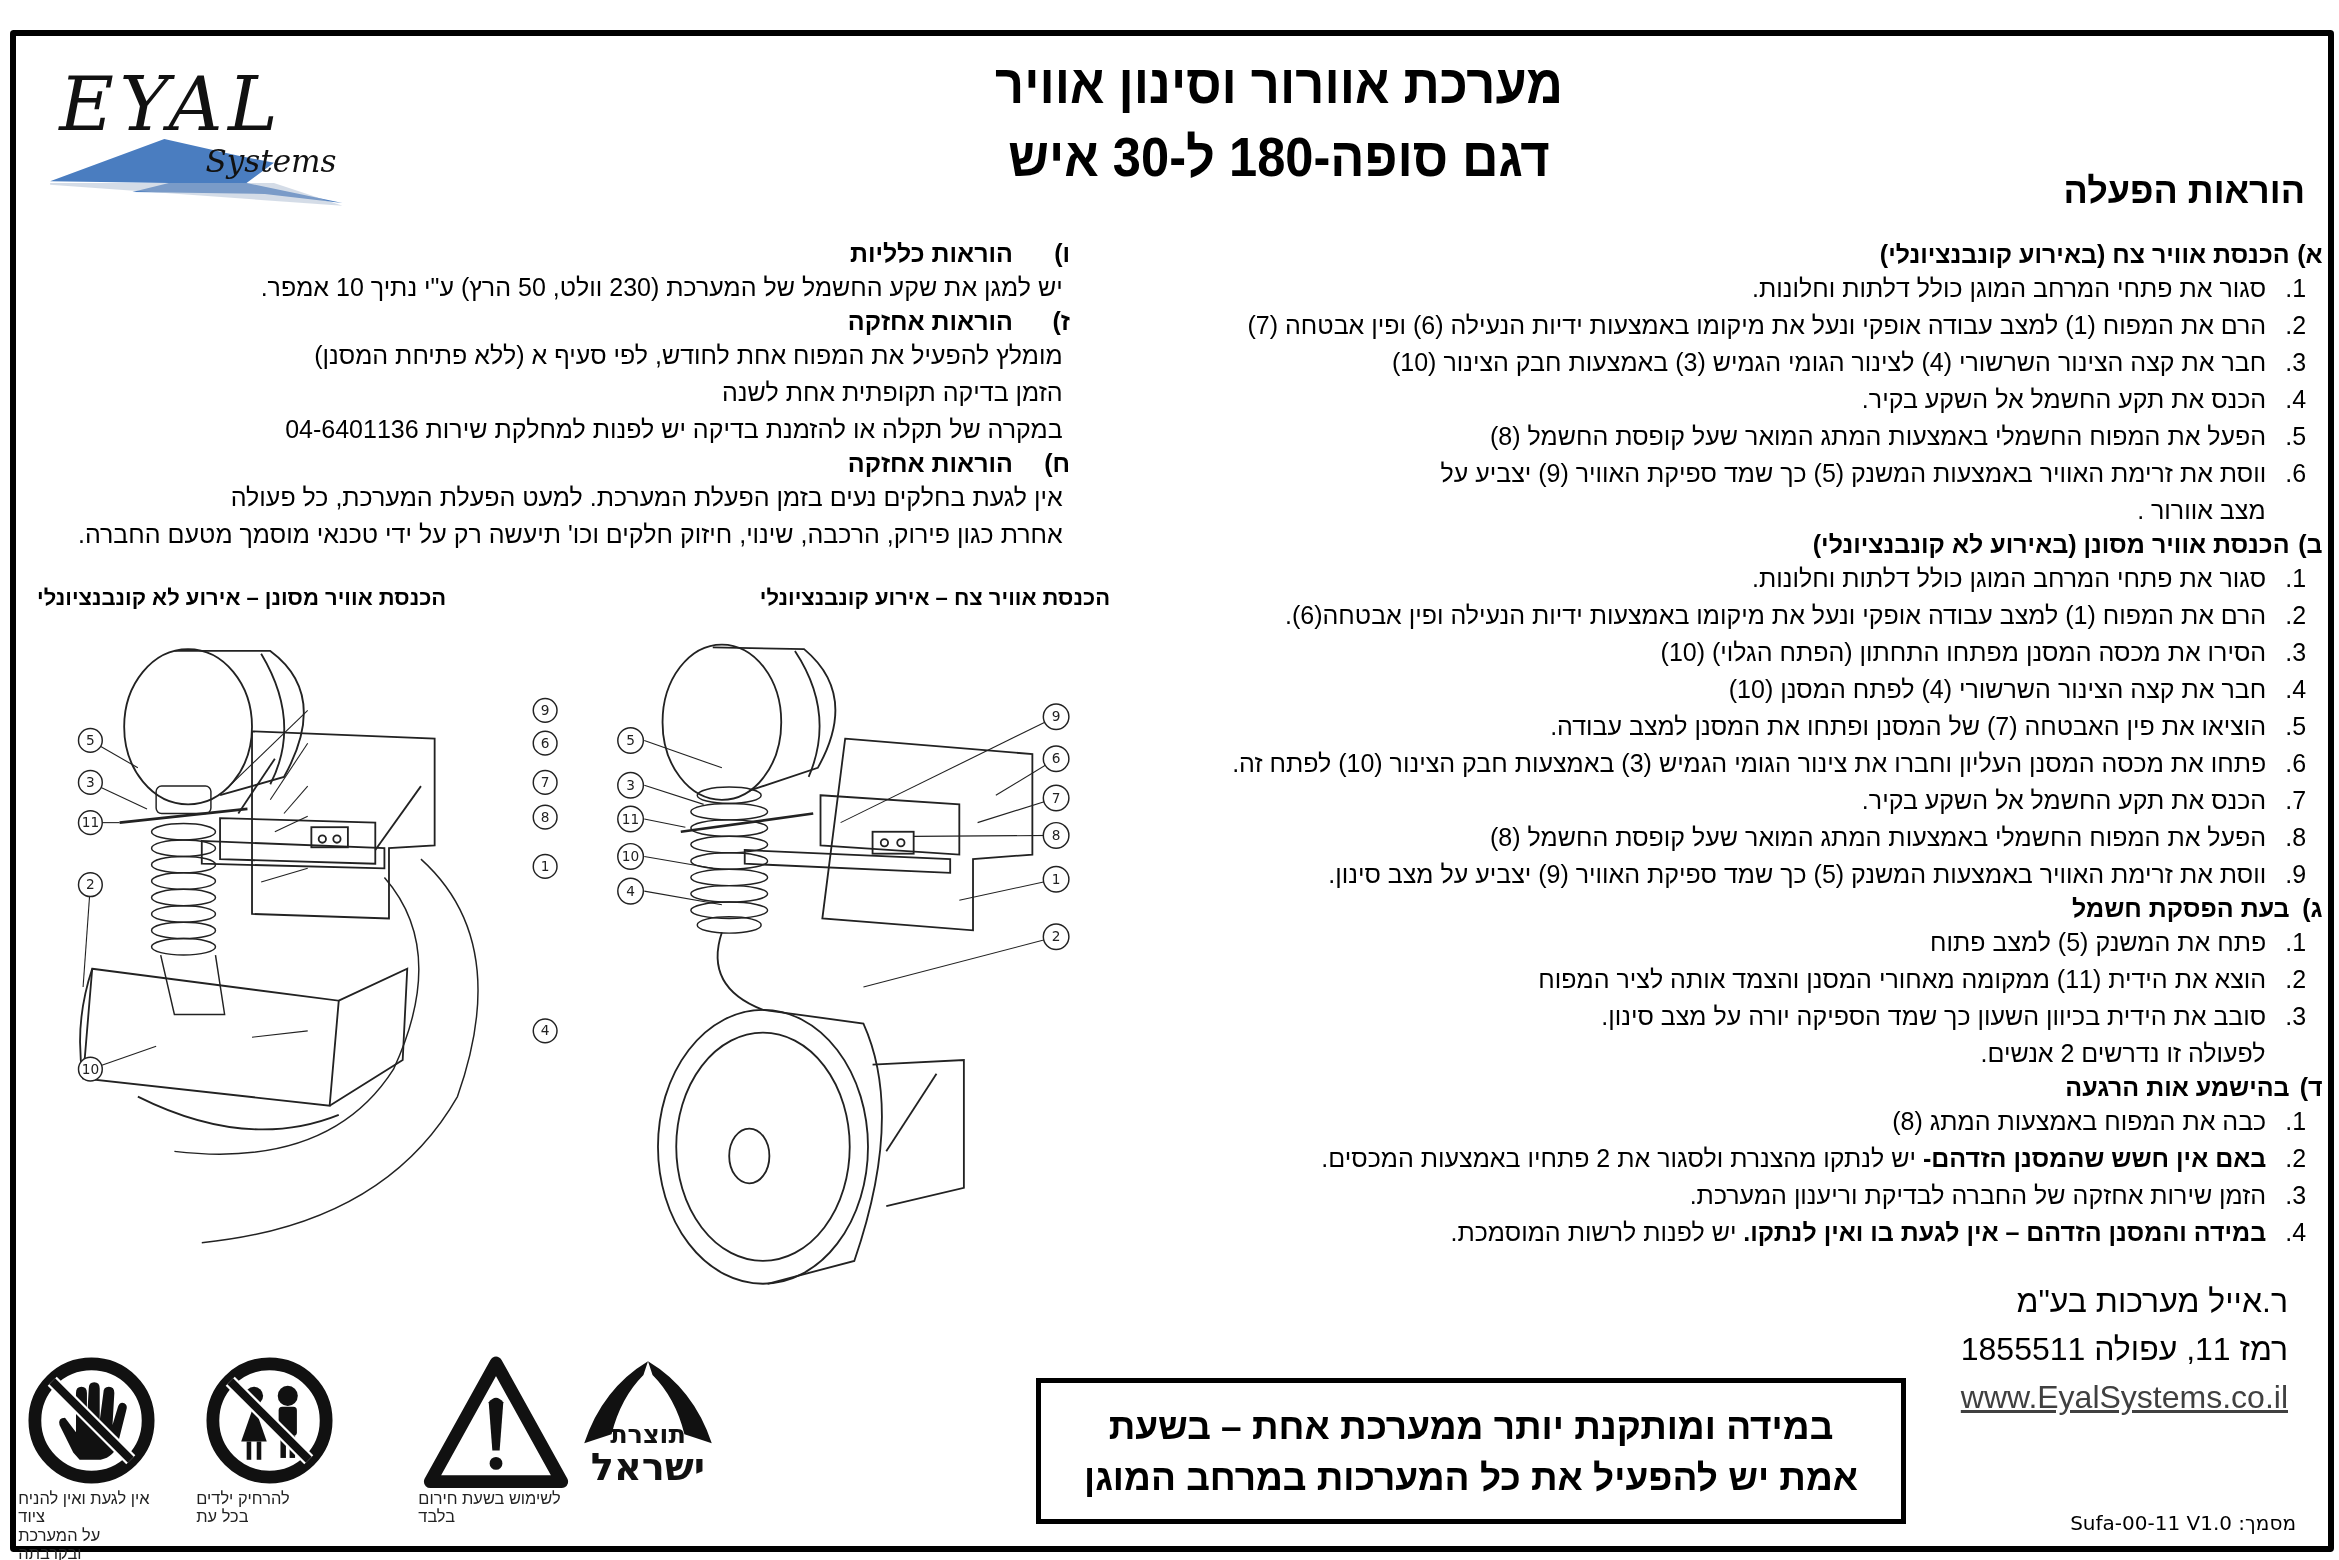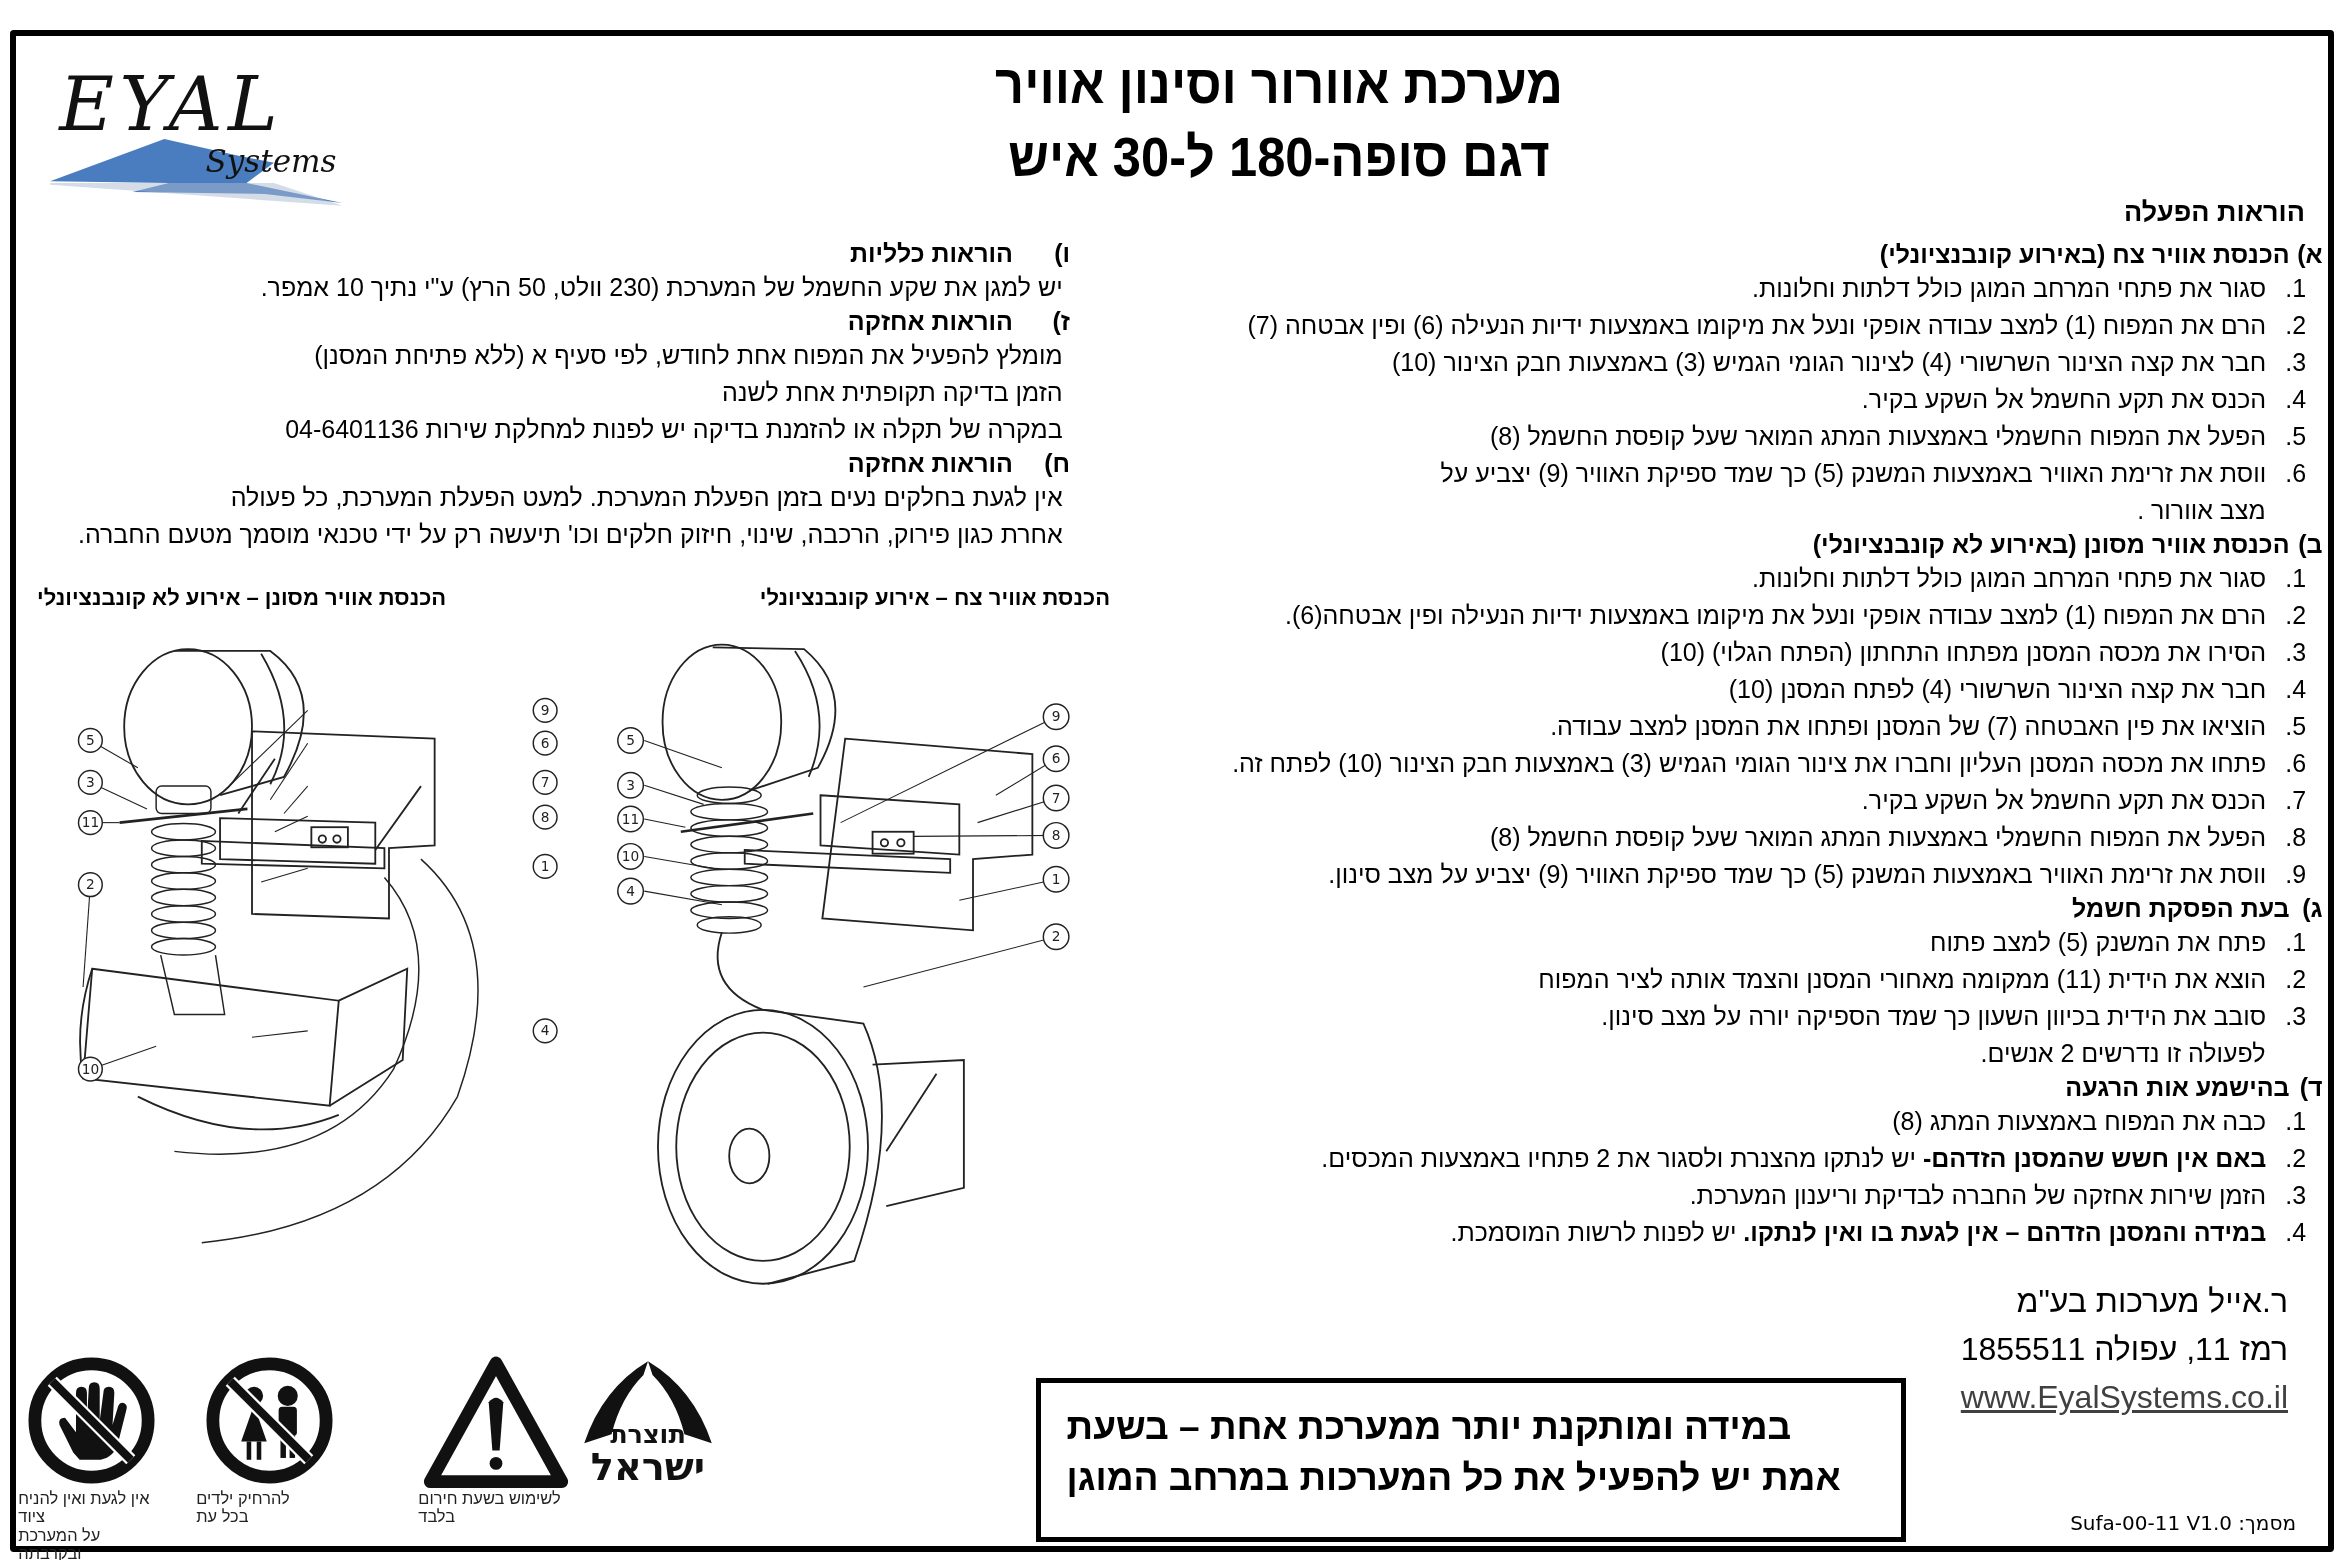--- a/index.html
+++ b/index.html
@@ -19,21 +19,21 @@
   .title {
     position: absolute; left: 822px; top: 48px; width: 914px;
     text-align: center; direction: rtl;
     font-family: "Liberation Sans", sans-serif; font-weight: bold;
     font-size: 55px; line-height: 73px; transform: scaleX(0.92);
   }
 
   
   .op-heading {
     position: absolute; right: 34px; top: 170px; direction: rtl;
-    font-weight: bold; font-size: 27px; margin-top: 27px;
+    font-weight: bold; font-size: 36px;
   }
 
   
   .right-col {
     position: absolute; right: 16.4px; top: 239px; width: 1179px;
     direction: rtl; font-size: 25px;
   }
   .section { margin-bottom: 0; }
   .sec-title { font-weight: bold; font-size: 25px; line-height: 31px; display: flex; }
   .sec-title .letter { width: 33px; display: inline-block; }
@@ -69,24 +69,24 @@
 
   
   .company {
     position: absolute; right: 51px; top: 1277px; direction: rtl; text-align: right;
     font-size: 32px; line-height: 48px;
   }
   .company a { color: #404040; text-decoration: underline; }
 
   
   .warn-box {
-    position: absolute; left: 1036px; top: 1378px; width: 870px; height: 164px;
+    position: absolute; left: 1036px; top: 1378px; width: 870px; height: 146px;
     border: 5.5px solid #000; direction: rtl;
     padding: 18.3px 25.6px 0 25.6px;
-    font-weight: bold; font-size: 37px; line-height: 51px; text-align: left;
+    font-weight: bold; font-size: 37px; line-height: 51px; text-align: center;
   }
 
   .docno { position: absolute; right: 43px; top: 1511px; direction: rtl; font-size: 20px; font-family: "DejaVu Sans", sans-serif; }
 </style>
 </head>
 <body>
 
 <div class="frame"></div>
 
 <div class="logo">

